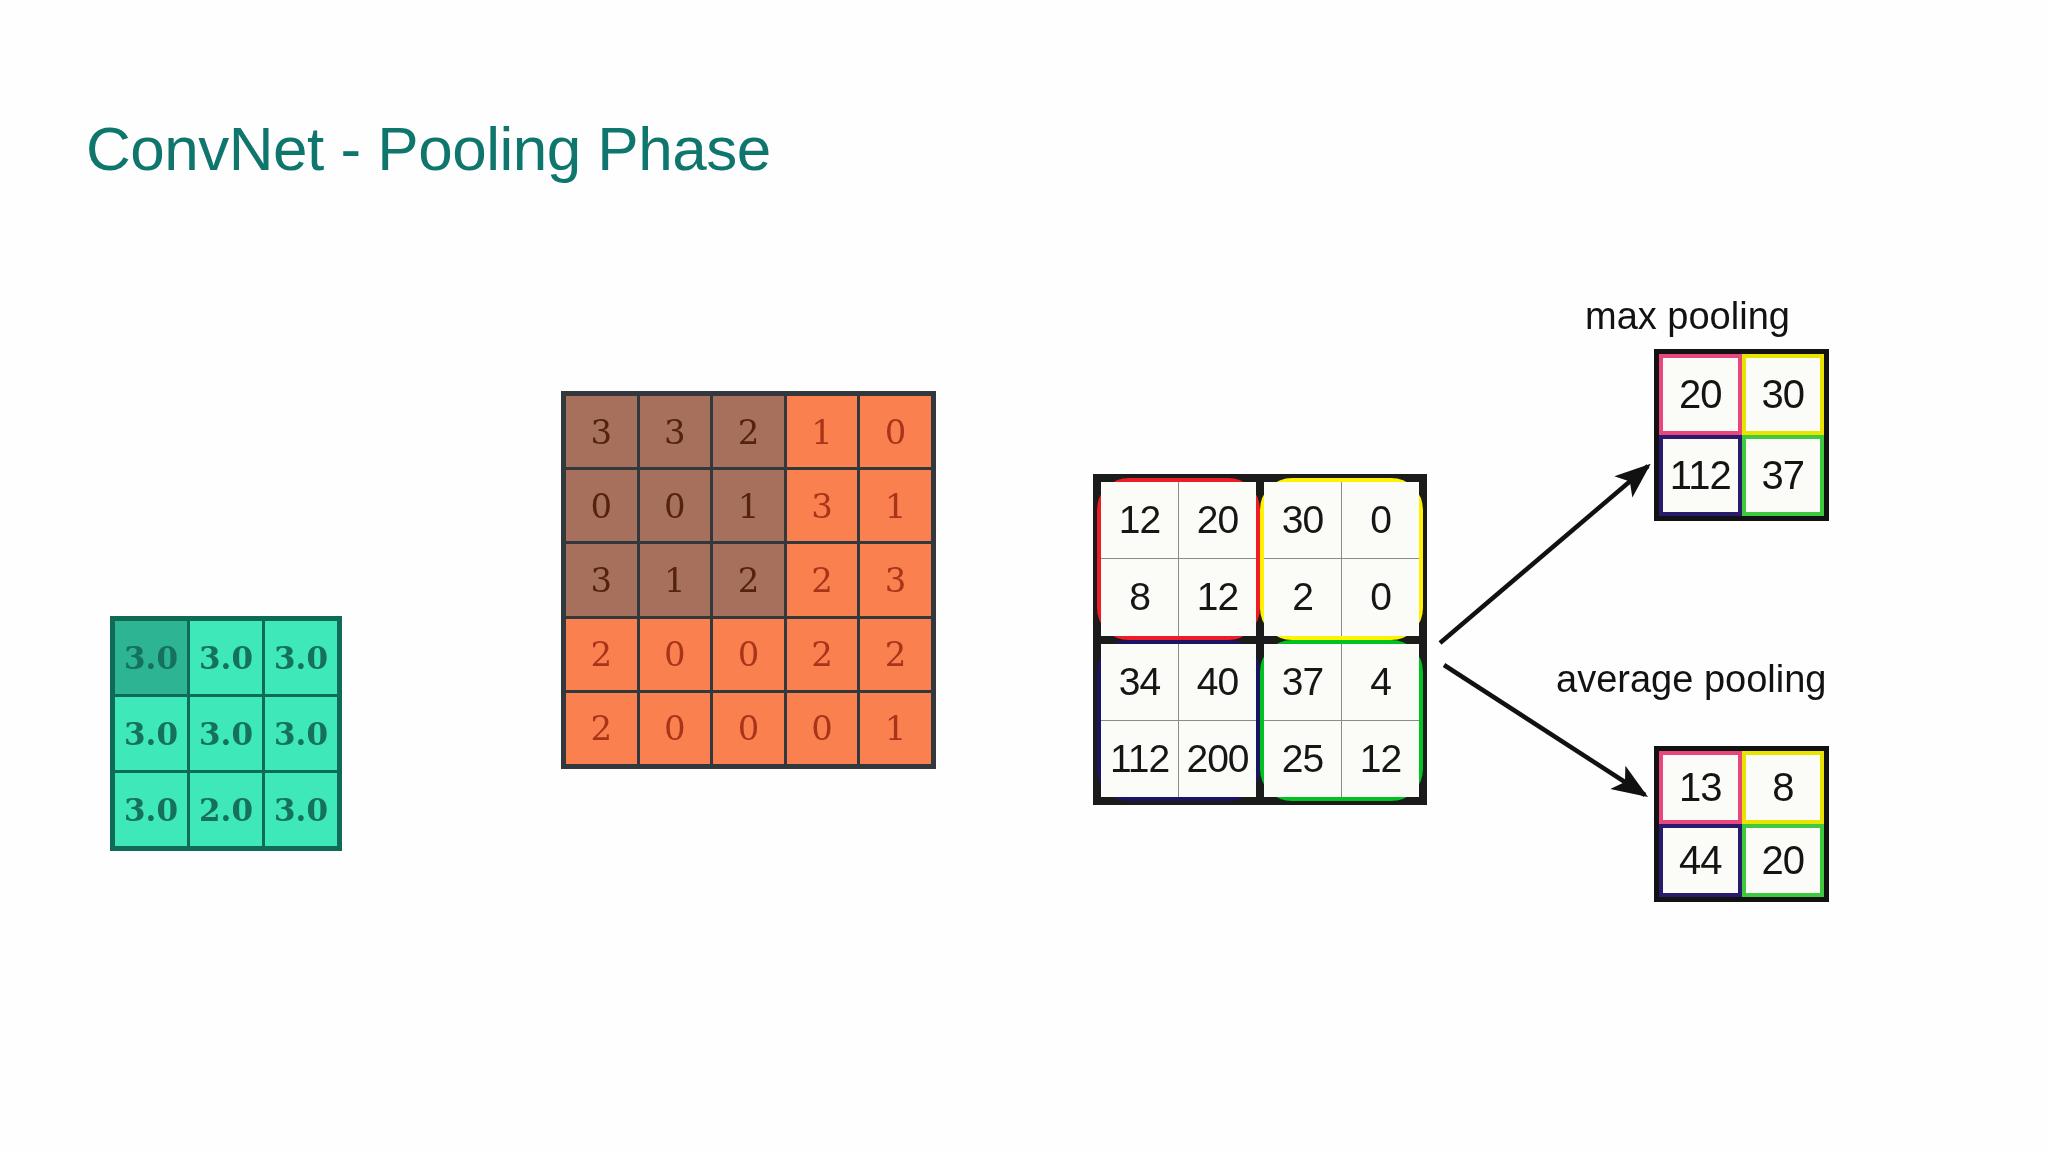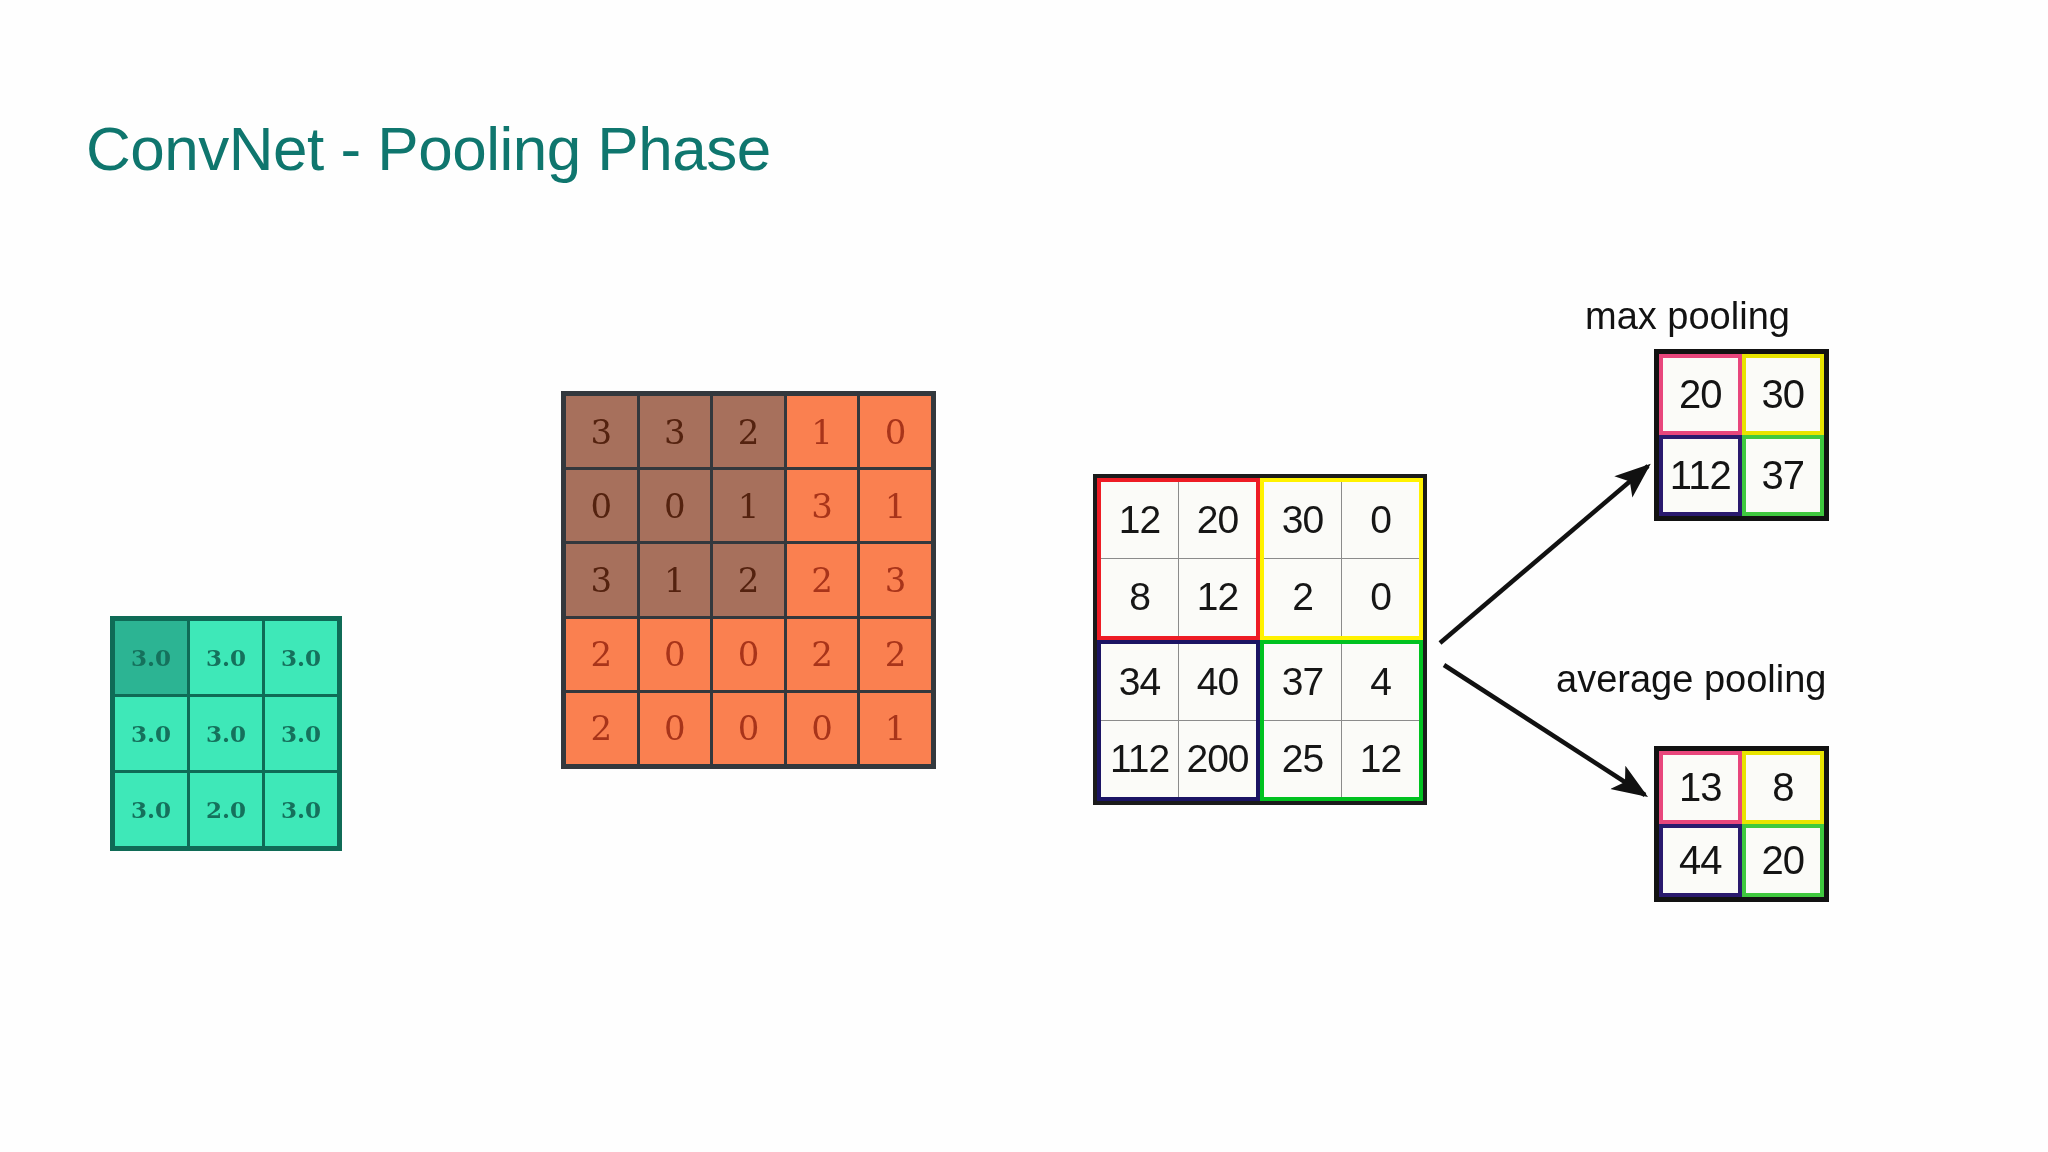--- a/index.html
+++ b/index.html
@@ -53,21 +53,21 @@
     grid-template-rows: repeat(3, 1fr);
     background: #0f6b56;
     gap: 3px;
     padding: 3px;
     border: 2px solid #0f6b56;
   }
   #teal-grid .cell {
     background: #3ee8b8;
     font-family: "DejaVu Serif", serif;
     font-weight: bold;
-    font-size: 23px;
+    font-size: 31px;
     color: #15715c;
   }
   #teal-grid .cell.hl {
     background: #2cb493;
   }
 
   
   #orange-grid {
     left: 561px;
     top: 391px;
@@ -105,20 +105,21 @@
   }
   .quad {
     box-sizing: border-box;
     display: grid;
     grid-template-columns: repeat(2, 1fr);
     grid-template-rows: repeat(2, 1fr);
     background: #8b8b8b;
     gap: 1px;
     border-width: 4px;
     border-style: solid;
+    border-radius: 32px;
   }
   .quad .cell {
     background: #fbfbf8;
     font-size: 39px;
     color: #161616;
     font-family: "Liberation Sans", sans-serif;
     letter-spacing: -1px;
   }
 
   

